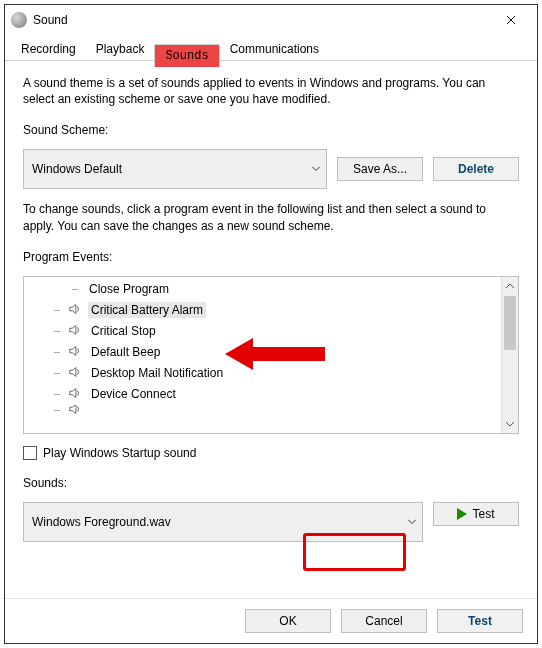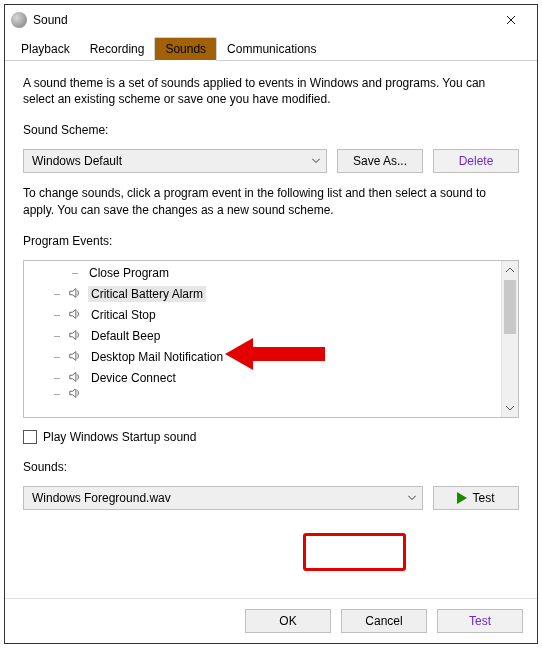--- a/index.html
+++ b/index.html
@@ -7,32 +7,32 @@
 .outer-frame { position: absolute; inset: 4px; border: 1px solid #333; background: #fff; }
 .window { position: absolute; inset: 0; background: #fff; display: flex; flex-direction: column; }
 
 .titlebar { display: flex; align-items: center; height: 30px; padding: 0 6px; }
 .title-icon { width: 16px; height: 16px; border-radius: 50%; background: radial-gradient(circle at 35% 35%, #d8d8d8, #7a7a7a); margin-right: 6px; }
 .title-text { color: #000; flex: 1; }
 .title-close { width: 40px; height: 28px; display: flex; align-items: center; justify-content: center; color: #222; font-size: 16px; cursor: pointer; }
 
 .tabstrip { display: flex; align-items: flex-end; height: 26px; border-bottom: 1px solid #d0d0d0; padding-left: 6px; background: #fff; }
 .tab { padding: 4px 10px; color: #000; cursor: pointer; }
-.tab.active { border: 1px solid #d0d0d0; border-bottom: 1px solid #fff; background: #a16207; position: relative; top: 1px; border-radius: 2px 2px 0 0; }
+.tab.active { border: 1px solid #d0d0d0; border-bottom: 1px solid #fff; background: #ef4444; position: relative; top: 8px; border-radius: 2px 2px 0 0; font-family: Liberation Mono, monospace; }
 
 .tabpanel { flex: 1; padding: 14px 18px 8px 18px; display: flex; flex-direction: column; gap: 12px; color: #000; }
 .descr { line-height: 1.35; }
 .label { margin-top: 4px; }
 
 .row { display: flex; gap: 10px; align-items: center; }
-.combo { position: relative; display: flex; align-items: center; border: 1px solid #bfbfbf; background: #efefef; height: 24px; padding: 0 22px 0 8px; min-width: 0; }
+.combo { position: relative; display: flex; align-items: center; border: 1px solid #bfbfbf; background: #efefef; height: 40px; padding: 0 22px 0 8px; min-width: 0; }
 .combo .arrow { position: absolute; right: 6px; top: 50%; transform: translateY(-50%); pointer-events: none; }
 .arrow svg { display: block; }
 .btn { height: 24px; min-width: 86px; border: 1px solid #bfbfbf; background: #efefef; cursor: pointer; padding: 0 0; }
-.btn:disabled { color: #6d28d9; background: #f1f1f1; }
+.btn:disabled { color: #0c4a6e; background: #f1f1f1; font-weight: bold; }
 
 .listbox-wrap { border: 1px solid #bfbfbf; background: #fff; height: 158px; display: flex; }
 .listbox { flex: 1; overflow: hidden; padding: 2px 0 2px 4px; }
 .tree-row { display: flex; align-items: center; height: 21px; padding-left: 26px; gap: 6px; cursor: default; white-space: nowrap; }
 .tree-row.noicon { padding-left: 44px; }
 .tree-row.selected .tree-label { background: #e6e6e6; }
 .tree-tick { width: 8px; height: 21px; display: flex; align-items: center; }
 .tree-tick-line { width: 6px; height: 1px; background: #a8a8a8; }
 .speaker-icon { width: 14px; height: 14px; }
 .tree-label { padding: 1px 3px; }
@@ -64,22 +64,22 @@
     <div class="title-icon"></div>
     <div class="title-text">Sound</div>
     <div class="title-close">
       <svg width="10" height="10" viewBox="0 0 10 10">
             <path d="M1 1 L9 9 M9 1 L1 9" stroke="#111" stroke-width="1"></path>
           </svg>
     </div>
   </div>
 
   <div class="tabstrip">
+    <div class="tab">Recording</div>
     <div class="tab">Playback</div>
-    <div class="tab">Recording</div>
     <div class="tab active">Sounds</div>
     <div class="tab">Communications</div>
   </div>
 
   <div class="tabpanel">
     <div class="descr">A sound theme is a set of sounds applied to events in Windows and programs.  You can select an existing scheme or save one you have modified.</div>
 
     <div class="label">Sound Scheme:</div>
     <div class="row">
       <div class="combo" style="flex:1">

